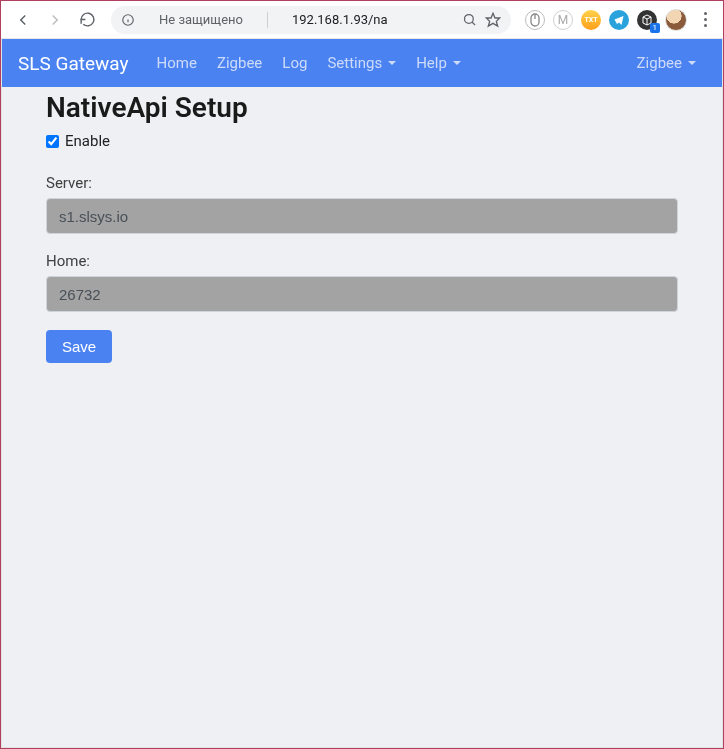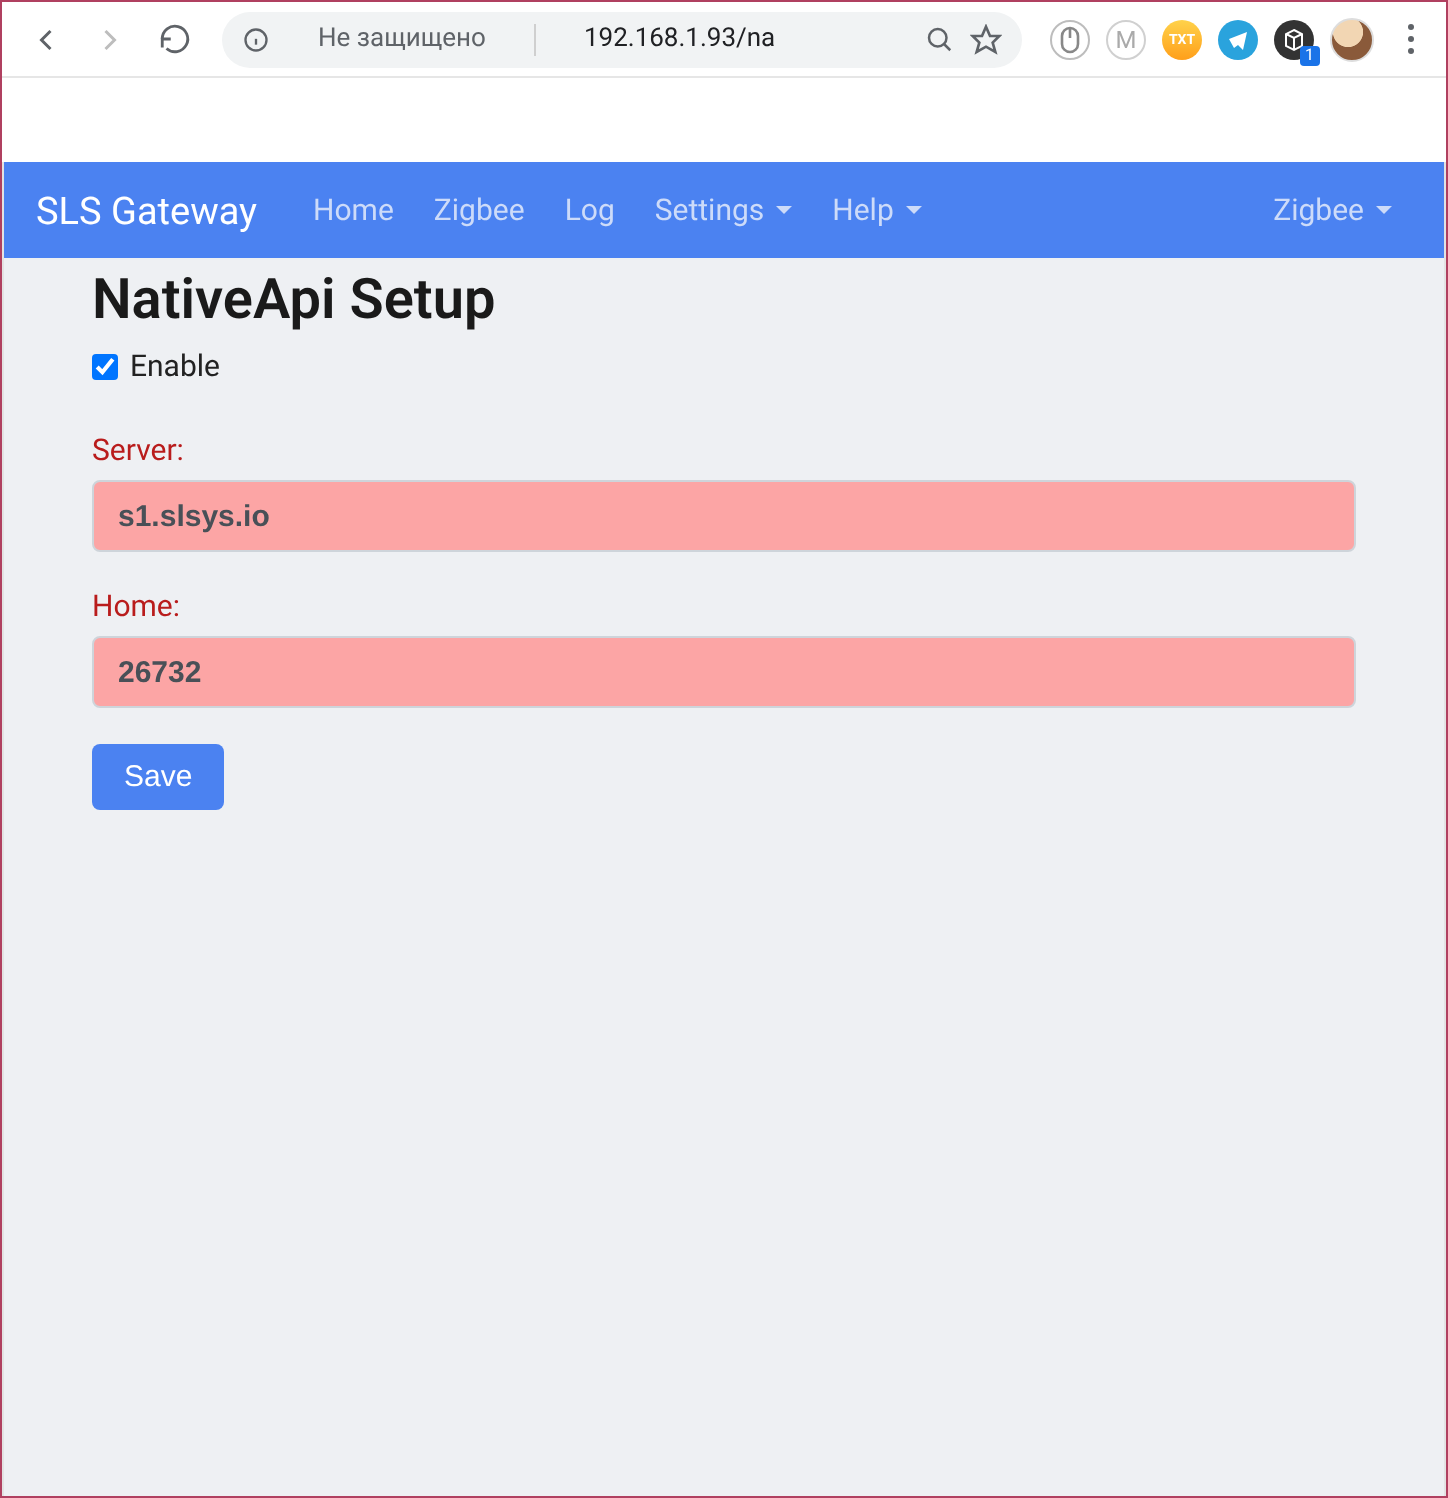--- a/index.html
+++ b/index.html
@@ -76,21 +76,20 @@
 
     
     .page { background:#eef0f3; height: calc(100% - 38px); border:1px solid #e3e3e3; border-top:none; }
     .navbar {
       background:#4b82f1;
       height:48px;
       display:flex;
       align-items:center;
       padding:0 16px;
       color:#fff;
-      margin-top:42px;
     }
     .brand {
       color:#fff; font-size:19px; font-weight:400; margin-right:18px;
       cursor:pointer;
     }
     .nav-item {
       color:#cddbf9; font-size:15px; padding:0 10px;
       cursor:pointer; display:flex; align-items:center; gap:4px;text-align:right;
     }
     .caret {
@@ -98,26 +97,25 @@
       border-right:4px solid transparent; border-top:4px solid currentColor;
       margin-left:2px;
     }
     .nav-spacer { flex:1; }
 
     .container { padding: 4px 44px; }
     h1 { font-size:28px; font-weight:600; color:#1a1a1a; margin-bottom:8px; }
     .check-row { display:flex; align-items:center; gap:6px; font-size:15px; color:#222; margin-bottom:24px; }
     .check-row input { width:13px; height:13px; }
     .form-group { margin-bottom:18px; }
-    .form-label { font-size:15px; color:#b91c1c; margin-bottom:6px; display:block; }
+    .form-label { font-size:15px; color:#404040; margin-bottom:6px; display:block; }
     .form-input {
       width:100%; height:36px; border:1px solid #ced4da;
       border-radius:4px; padding:0 12px; font-size:15px; color:#495057;
-      background:#fca5a5;
-      font-weight:bold;
+      background:#a3a3a3;
     }
     .btn-save {
       background:#4b82f1; color:#fff; border:none; border-radius:4px;
       padding:8px 16px; font-size:15px; cursor:pointer;
     }
 
     svg { display:block; }
   </style>
 </head>
 <body>

